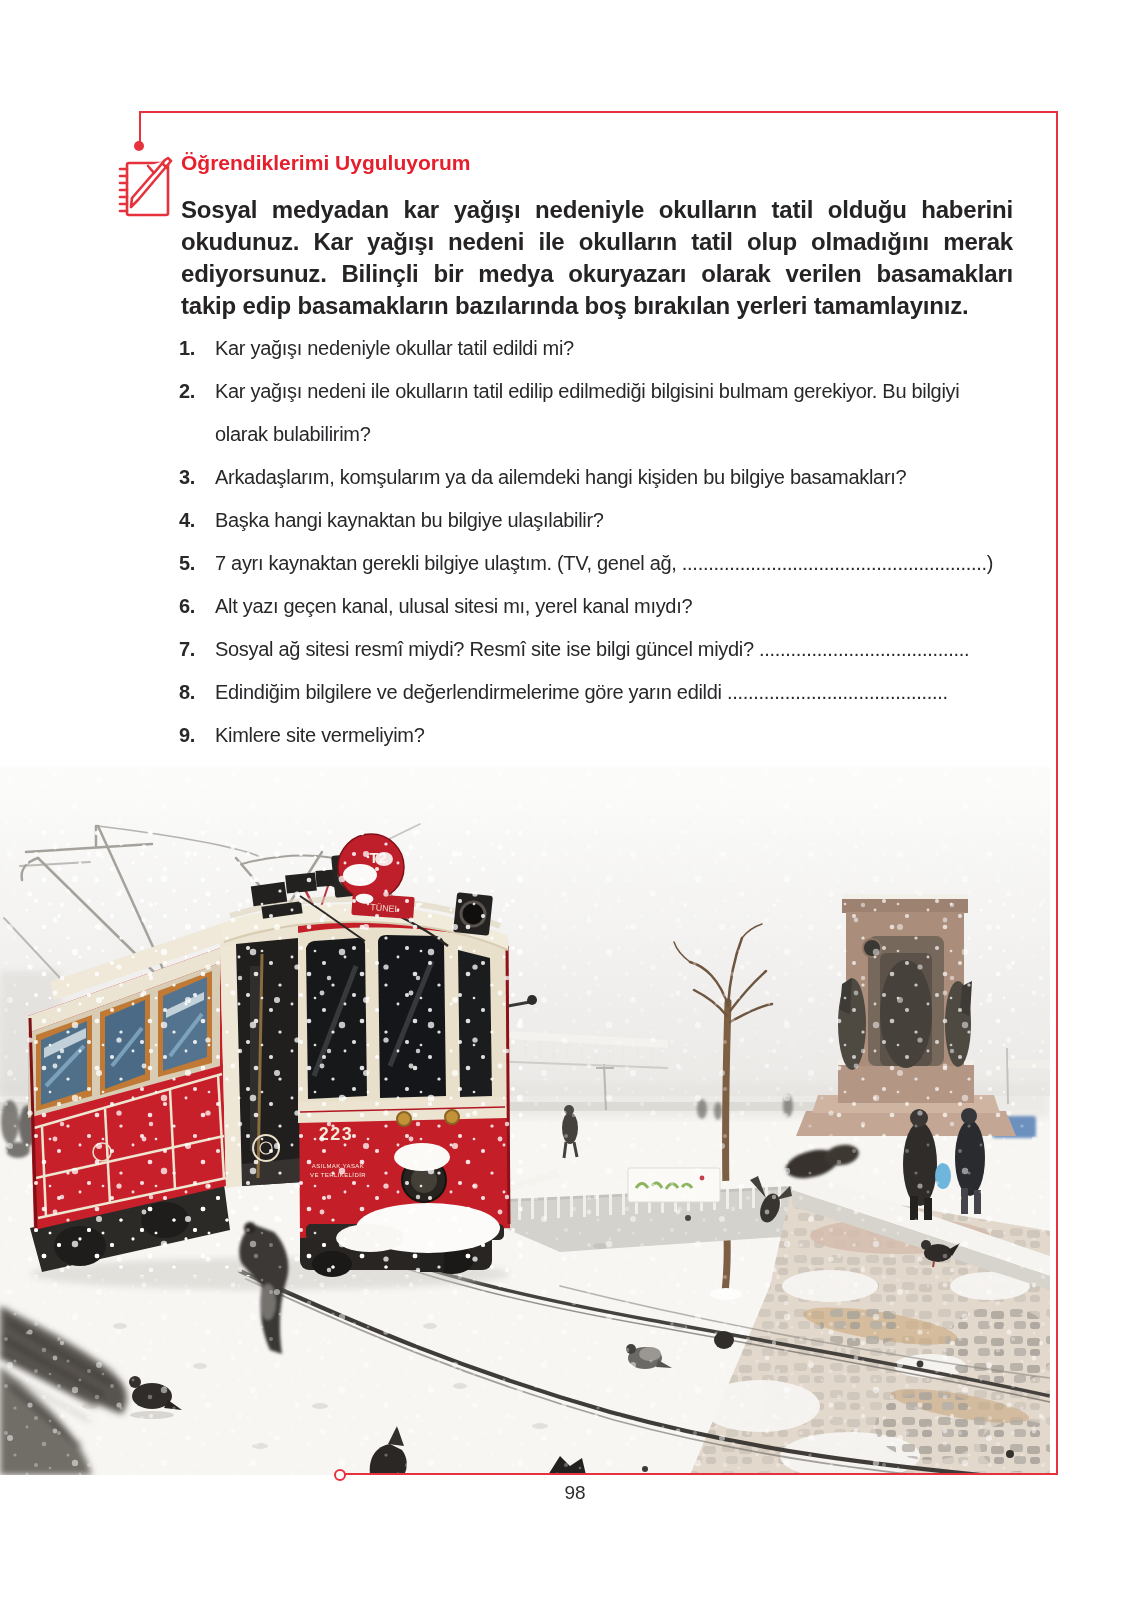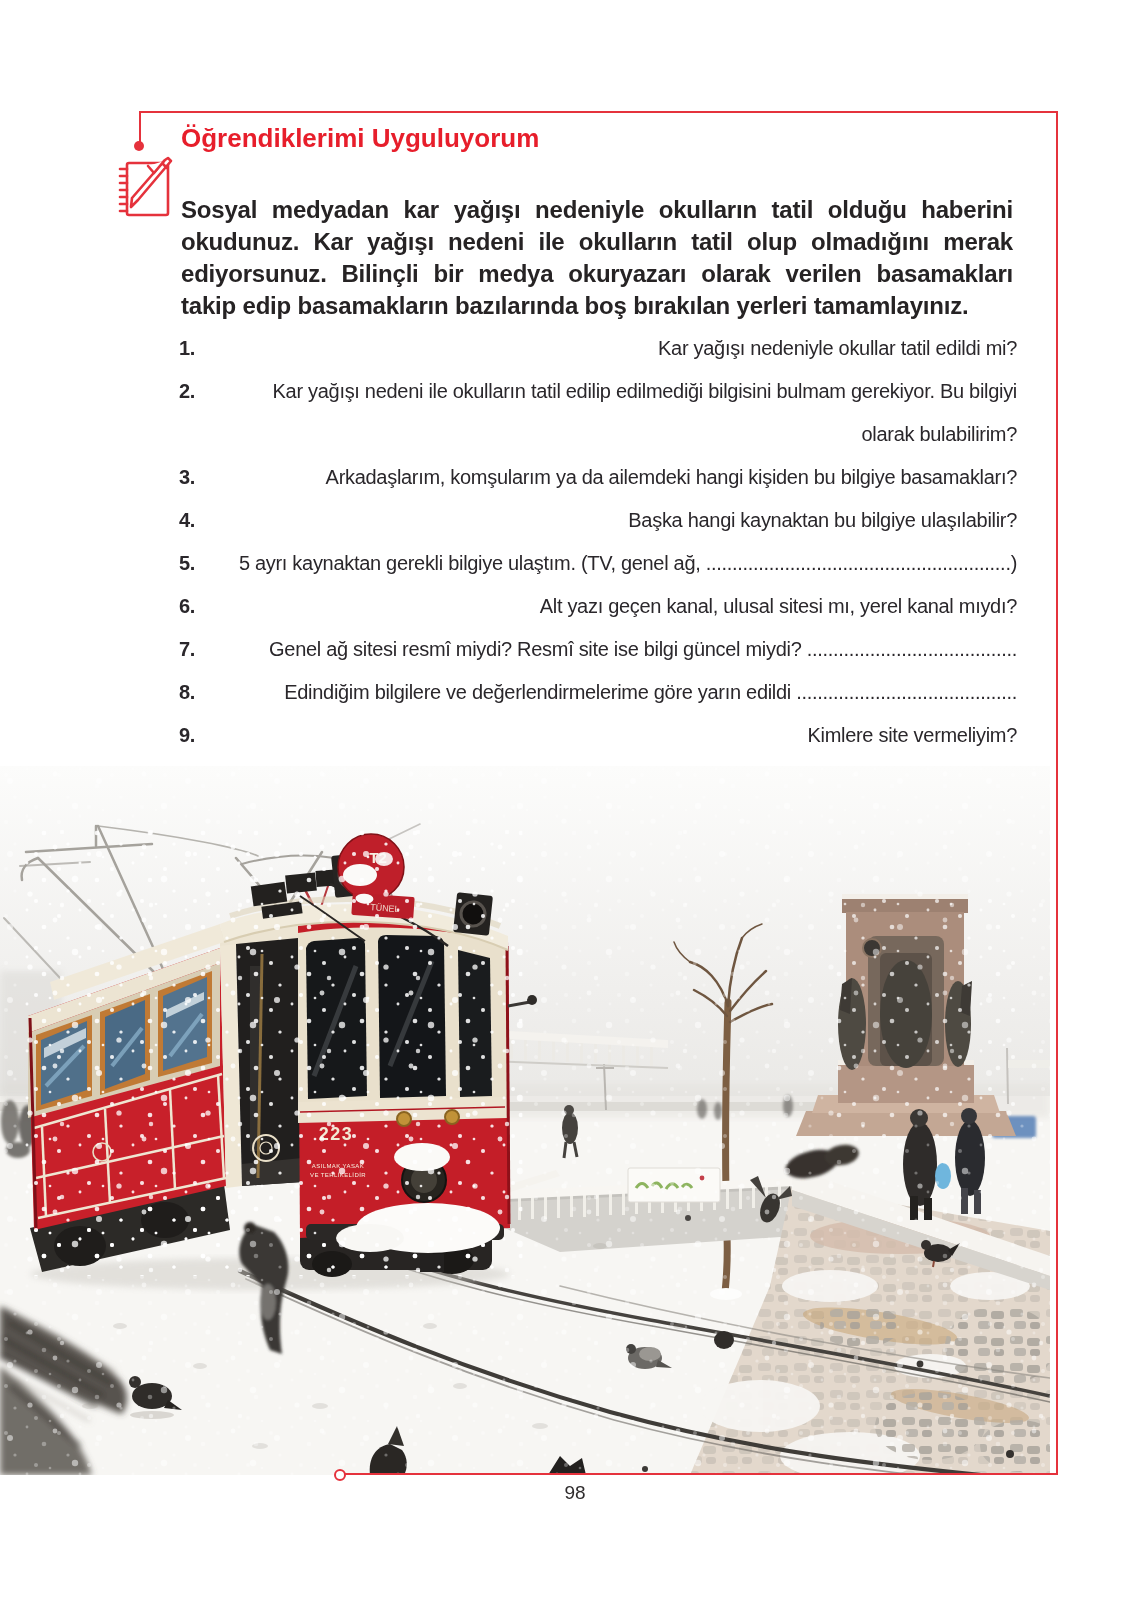--- a/index.html
+++ b/index.html
@@ -8,30 +8,30 @@
   .layer-text{position:absolute;inset:0;z-index:2;}
   
   .frame{position:absolute;z-index:3;}
   .frame-top{left:140px;top:111px;width:917px;height:0;border-top:2px solid var(--accent);}
   .frame-right{left:1056px;top:111px;width:0;height:1364px;border-left:2px solid var(--accent);}
   .frame-bottom{left:340px;top:1473px;width:717px;height:0;border-top:2px solid var(--accent);}
   .frame-stub{left:139px;top:111px;width:0;height:32px;border-left:2px solid var(--accent);}
   .frame-dot{left:134px;top:141px;width:10px;height:10px;border-radius:50%;background:var(--accent);}
   .frame-ring{left:334px;top:1469px;width:8px;height:8px;border-radius:50%;background:#fff;border:2px solid var(--accent);}
   
-  .hdr{position:absolute;left:181px;top:124px;font-size:26px;font-weight:bold;color:#e71e2b;line-height:28px;}
+  .hdr{position:absolute;left:181px;top:149px;font-size:21px;font-weight:bold;color:#e71e2b;line-height:28px;}
   .note-icon{position:absolute;left:108px;top:154px;}
   
   .intro{position:absolute;left:181px;top:170px;width:832px;font-size:24px;line-height:32px;
          font-weight:bold;color:#262324;text-align:justify;letter-spacing:-0.2px;}
   
   .questions{position:absolute;left:179px;top:327px;width:838px;}
   .qrow{display:flex;font-size:20px;line-height:43px;color:#2a272b;letter-spacing:-0.3px;}
   .qnum{font-weight:bold;flex:0 0 36px;}
-  .qtext{flex:1 1 auto;text-align:right;}
+  .qtext{flex:1 1 auto;}
   
   .photo{position:absolute;left:0;top:766px;width:1050px;height:709px;z-index:1;display:block;}
   
   .pagenum{position:absolute;left:0;right:0;top:1482px;text-align:center;
            font-size:19px;color:#2f2c2d;z-index:3;margin-left:16px;}
 </style>
 </head>
 <body>
 
 <div class="page" style="--accent:#e5323c">
@@ -514,29 +514,29 @@
       <div class="qrow">
         <span class="qnum">3.</span>
         <span class="qtext">Arkadaşlarım, komşularım ya da ailemdeki hangi kişiden bu bilgiye basamakları?</span>
       </div>
       <div class="qrow">
         <span class="qnum">4.</span>
         <span class="qtext">Başka hangi kaynaktan bu bilgiye ulaşılabilir?</span>
       </div>
       <div class="qrow">
         <span class="qnum">5.</span>
-        <span class="qtext">5 ayrı kaynaktan gerekli bilgiye ulaştım. (TV, genel ağ, ..........................................................)</span>
+        <span class="qtext">7 ayrı kaynaktan gerekli bilgiye ulaştım. (TV, genel ağ, ..........................................................)</span>
       </div>
       <div class="qrow">
         <span class="qnum">6.</span>
         <span class="qtext">Alt yazı geçen kanal, ulusal sitesi mı, yerel kanal mıydı?</span>
       </div>
       <div class="qrow">
         <span class="qnum">7.</span>
-        <span class="qtext">Genel ağ sitesi resmî miydi? Resmî site ise bilgi güncel miydi? ........................................</span>
+        <span class="qtext">Sosyal ağ sitesi resmî miydi? Resmî site ise bilgi güncel miydi? ........................................</span>
       </div>
       <div class="qrow">
         <span class="qnum">8.</span>
         <span class="qtext">Edindiğim bilgilere ve değerlendirmelerime göre yarın edildi ..........................................</span>
       </div>
       <div class="qrow">
         <span class="qnum">9.</span>
         <span class="qtext">Kimlere site vermeliyim?</span>
       </div>
     </div>

